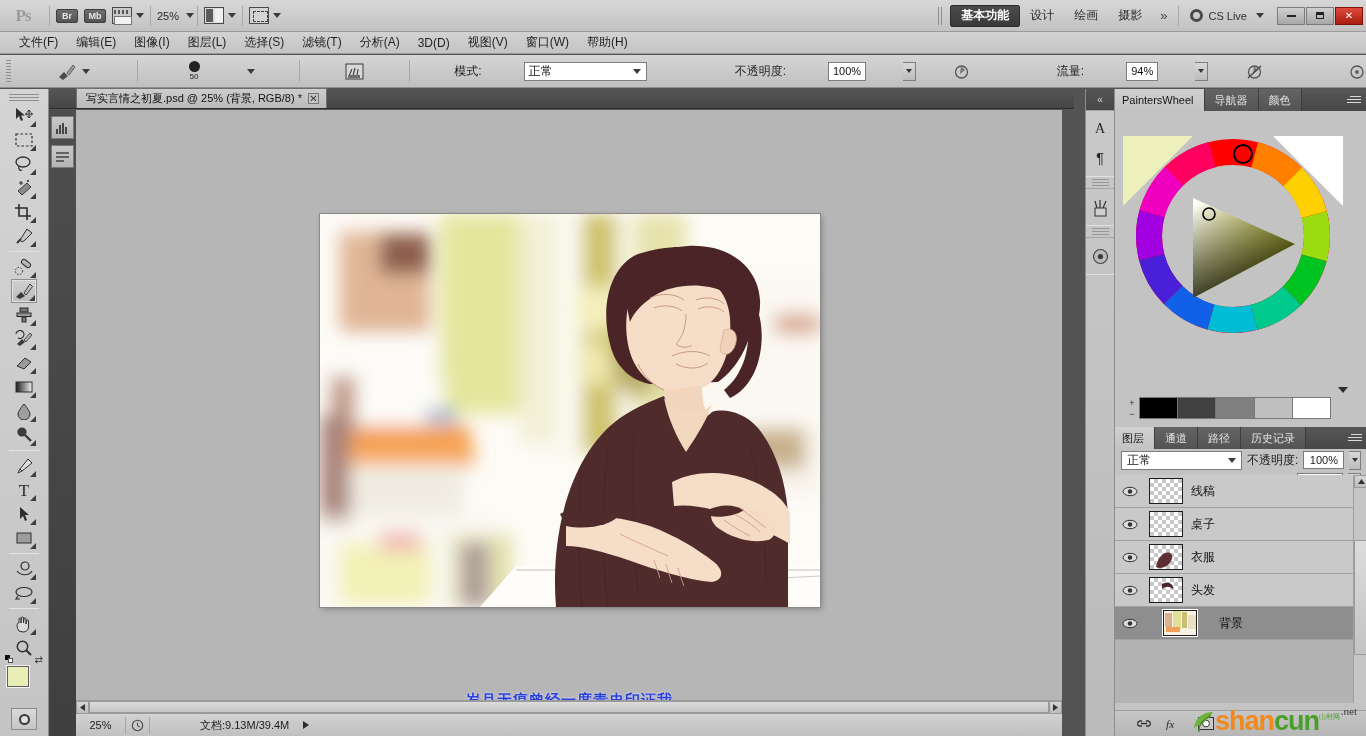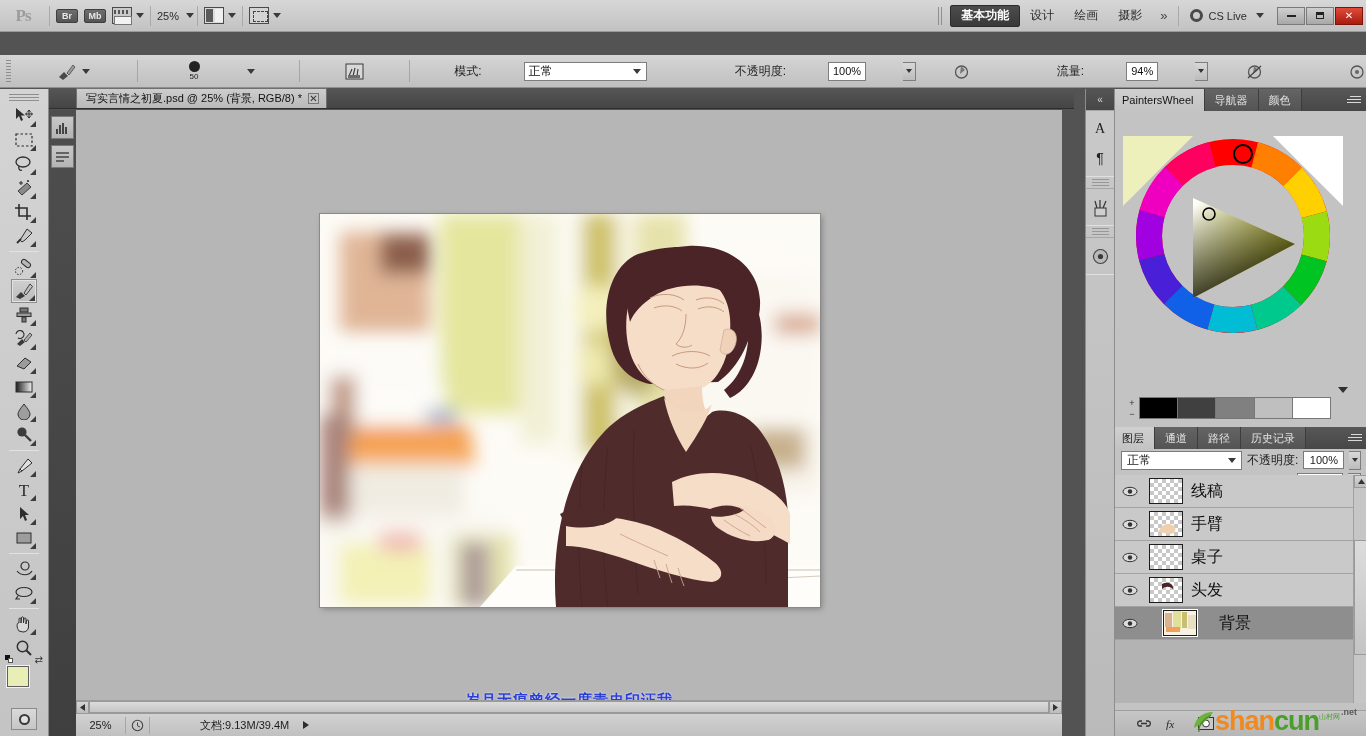--- a/index.html
+++ b/index.html
@@ -256,21 +256,21 @@
   .layerrow { height:33px;display:flex;align-items:center;gap:8px;
     background:#c9c9c9;border-bottom:1px solid #a3a3a3;padding-left:4px; }
   .layerrow.selected { background:#8e8e8e;gap:22px; }
   .eye { width:22px;height:22px;display:flex;align-items:center;justify-content:center; }
   .thumb { width:34px;height:26px;border:1px solid #1e1e1e;
     background-image:
       linear-gradient(45deg,#c8c8c8 25%,transparent 25%,transparent 75%,#c8c8c8 75%),
       linear-gradient(45deg,#c8c8c8 25%,#fff 25%,#fff 75%,#c8c8c8 75%);
     background-size:8px 8px; background-position:0 0,4px 4px; position:relative; overflow:hidden; }
   .layerrow.selected .thumb { box-shadow:0 0 0 1px #fff; }
-  .lname { font-size:16px;color:#111; }
+  .lname { font-size:12px;color:#111; }
   .lp-scroll { position:absolute;right:0;top:48px;width:14px;height:228px;background:#c6c6c6;border-left:1px solid #a0a0a0; }
   .lp-footer { position:absolute;left:0;bottom:0;width:252px;height:26px;
     background:linear-gradient(#c6c6c6,#b6b6b6);border-top:1px solid #9e9e9e;
     display:flex;align-items:center;gap:14px;padding-left:20px; }
   .fbtn { width:17px;height:17px;display:flex;align-items:center;justify-content:center;font-size:11px;color:#2a2a2a; }
 
   .watermark-logo { position:absolute; right:10px; bottom:2px; display:flex; align-items:flex-end; }
   .wm-s { font-family:"Liberation Sans",sans-serif;font-weight:bold;font-size:27px;
     color:#f08a1e; letter-spacing:-1px; line-height:26px; }
   .wm-c { font-family:"Liberation Sans",sans-serif;font-weight:bold;font-size:27px;
@@ -331,20 +331,33 @@
             <span class="minus"></span>
           </div>
         <div class="wb">
             <span class="sq"></span>
           </div>
         <div class="wb close">✕</div>
       </div>
     </div>
   </div>
 
+  <div class="menubar">
+    <div class="menu-item">文件(F)</div>
+    <div class="menu-item">编辑(E)</div>
+    <div class="menu-item">图像(I)</div>
+    <div class="menu-item">图层(L)</div>
+    <div class="menu-item">选择(S)</div>
+    <div class="menu-item">滤镜(T)</div>
+    <div class="menu-item">分析(A)</div>
+    <div class="menu-item">3D(D)</div>
+    <div class="menu-item">视图(V)</div>
+    <div class="menu-item">窗口(W)</div>
+    <div class="menu-item">帮助(H)</div>
+  </div>
 
   <div class="optionsbar">
     <div class="ob-grip"></div>
     <div class="icon-btn">
       <svg width="22" height="20" viewBox="0 0 22 20">
         <path d="M3 16 L8 11 L12 15 L7 19 Z" fill="#4a4a4a"></path>
         <path d="M11 12 L17 4 L19 6 L13 14 Z" fill="#9c9c9c" stroke="#4a4a4a" stroke-width="0.8"></path>
       </svg>
       <span class="caret"></span>
     </div>
@@ -911,36 +924,36 @@
           <span class="thumb"></span>
           <span class="lname">线稿</span>
         </div>
         <div class="layerrow">
           <span class="eye">
             <svg width="16" height="11" viewBox="0 0 16 11">
                 <ellipse cx="8" cy="5.5" rx="7" ry="4.2" fill="#dcdcdc" stroke="#333"></ellipse>
                 <circle cx="8" cy="5.5" r="2.2" fill="#333"></circle>
               </svg>
           </span>
-          <span class="thumb">
-            <svg width="34" height="26" viewBox="0 0 34 26">
-                <path d="M8 20 C12 12, 18 10, 24 14 C27 17, 25 22, 20 22 Z" fill="#f0cfae"></path>
-              </svg>
-          </span>
-          <span class="lname">手臂</span>
+          <span class="thumb"></span>
+          <span class="lname">桌子</span>
         </div>
         <div class="layerrow">
           <span class="eye">
             <svg width="16" height="11" viewBox="0 0 16 11">
                 <ellipse cx="8" cy="5.5" rx="7" ry="4.2" fill="#dcdcdc" stroke="#333"></ellipse>
                 <circle cx="8" cy="5.5" r="2.2" fill="#333"></circle>
               </svg>
           </span>
-          <span class="thumb"></span>
-          <span class="lname">桌子</span>
+          <span class="thumb">
+            <svg width="34" height="26" viewBox="0 0 34 26">
+                <path d="M6 22 C8 12, 14 6, 20 8 C24 10, 22 16, 18 20 C14 23, 9 24, 6 22 Z" fill="#5c3030"></path>
+              </svg>
+          </span>
+          <span class="lname">衣服</span>
         </div>
         <div class="layerrow">
           <span class="eye">
             <svg width="16" height="11" viewBox="0 0 16 11">
                 <ellipse cx="8" cy="5.5" rx="7" ry="4.2" fill="#dcdcdc" stroke="#333"></ellipse>
                 <circle cx="8" cy="5.5" r="2.2" fill="#333"></circle>
               </svg>
           </span>
           <span class="thumb">
             <svg width="34" height="26" viewBox="0 0 34 26">

